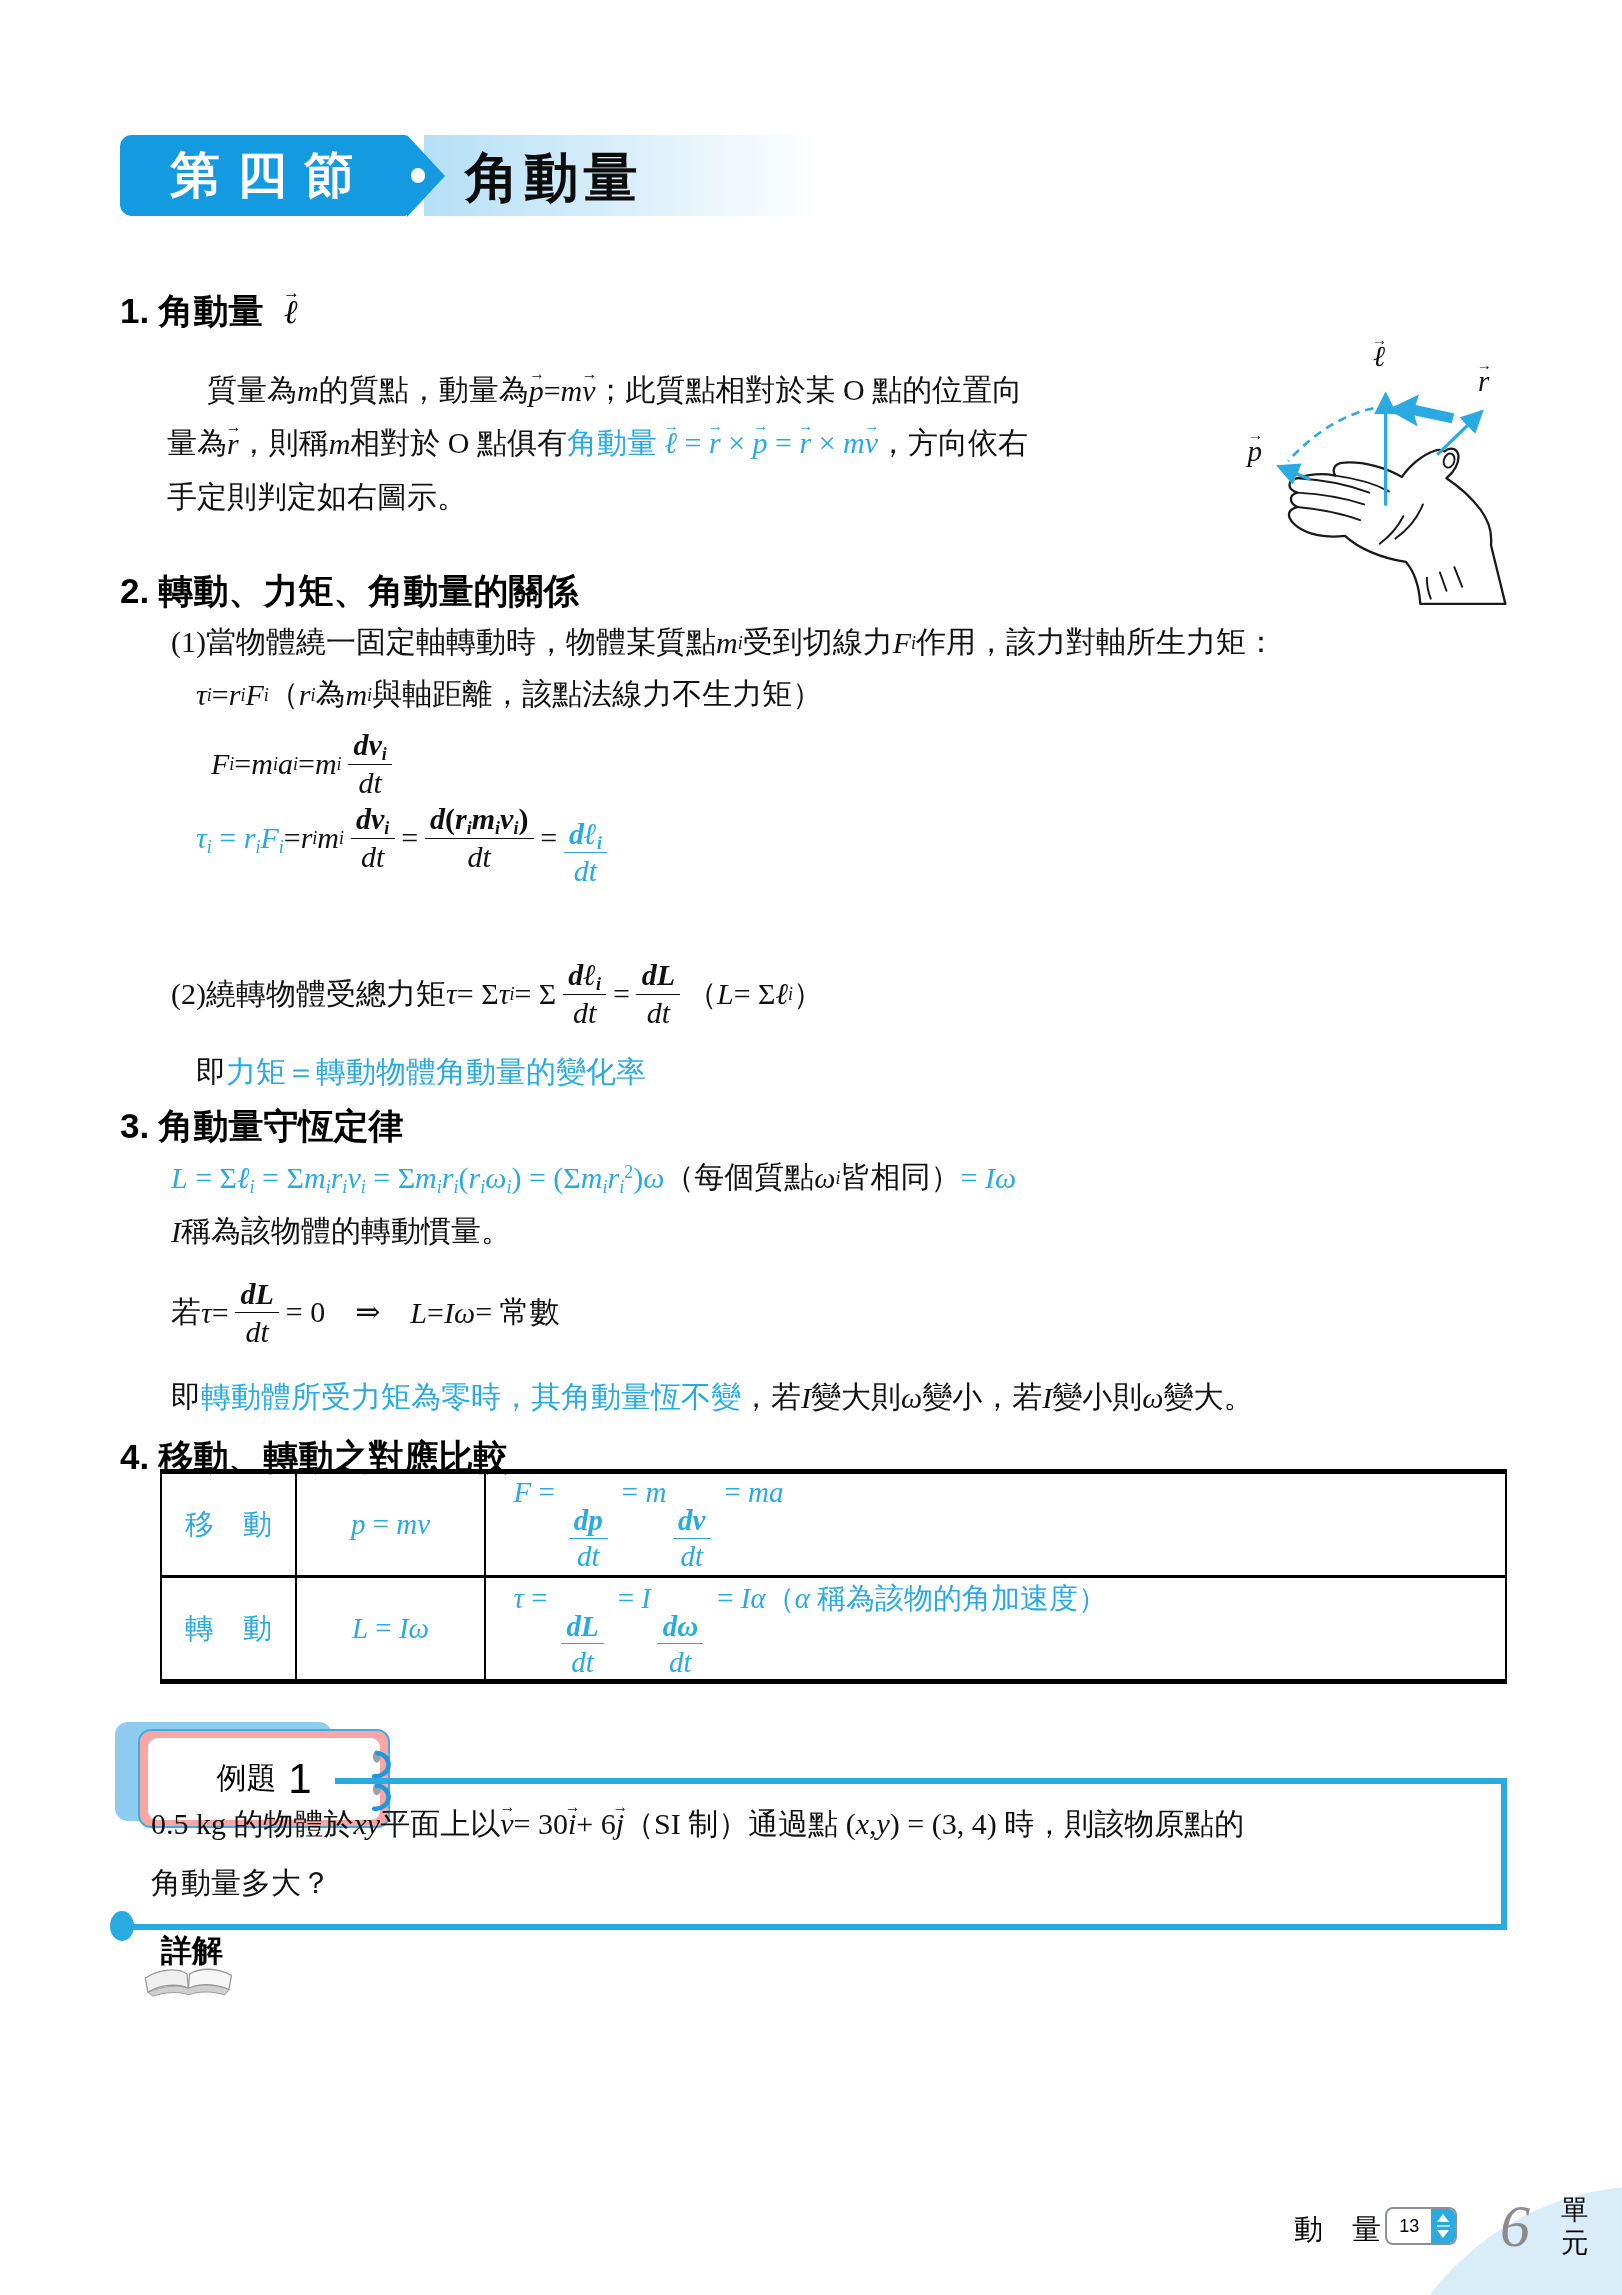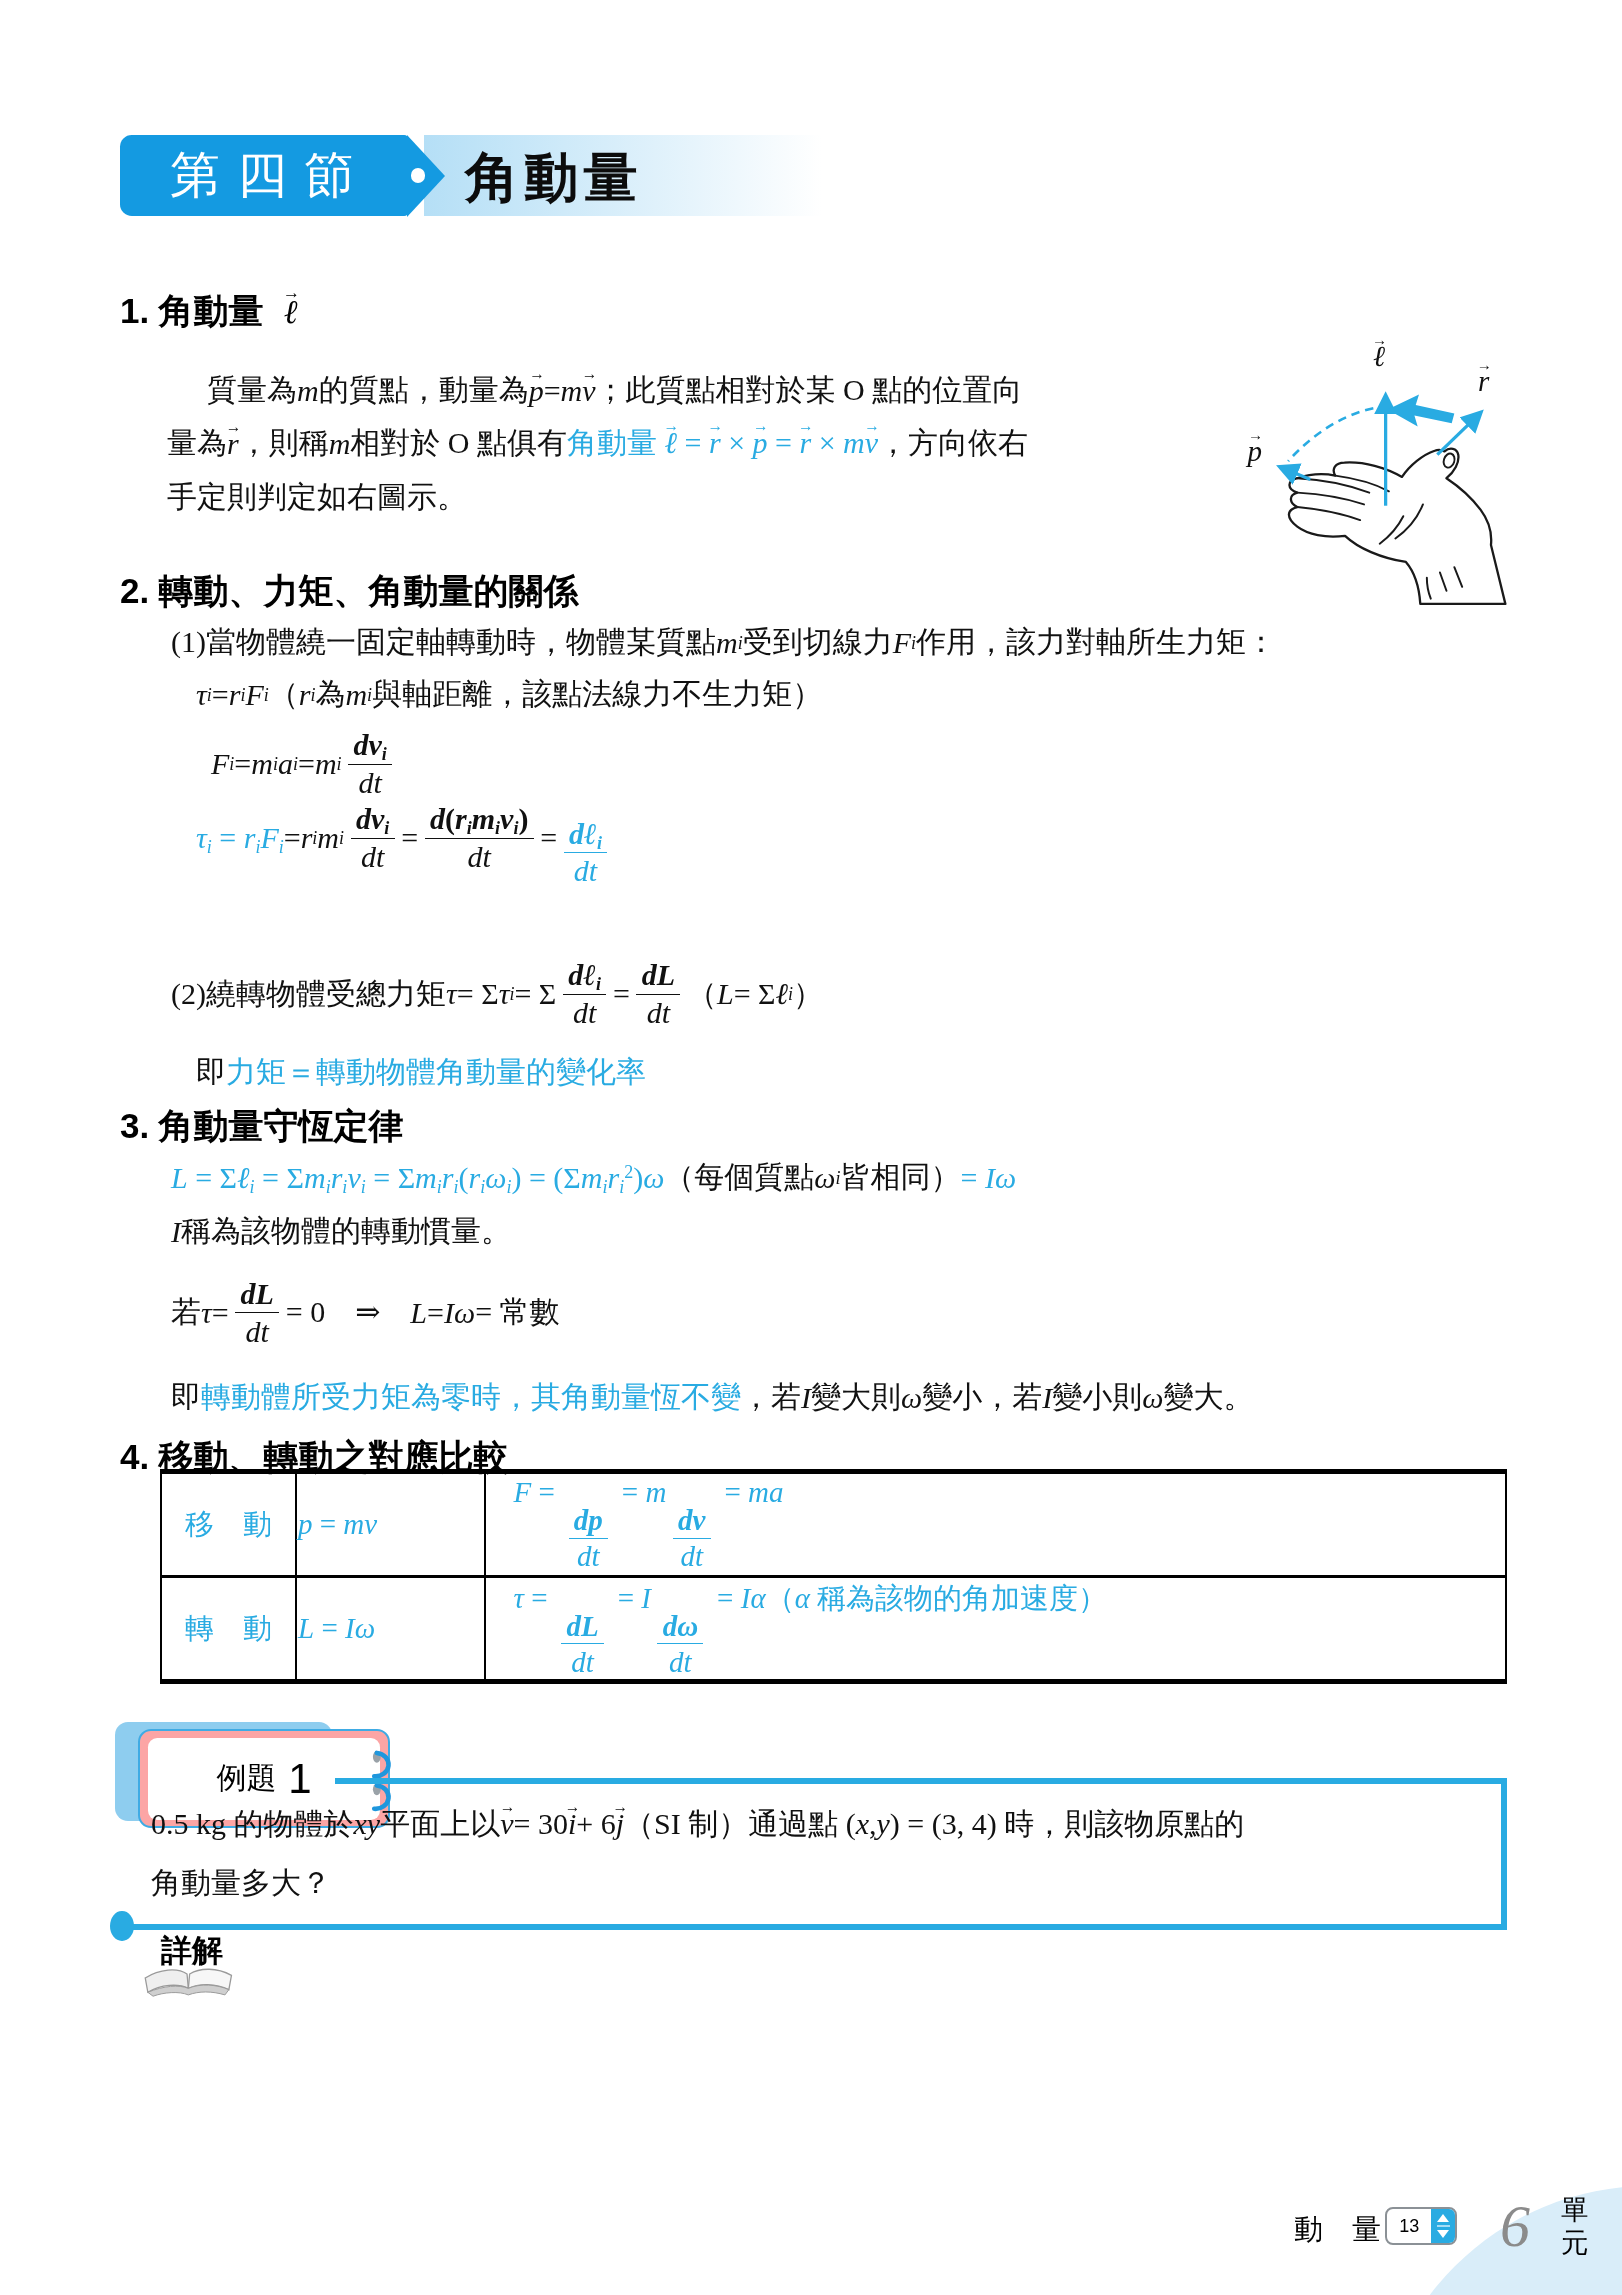--- a/index.html
+++ b/index.html
@@ -8,21 +8,21 @@
 
   
   .banner-light{position:absolute;left:424px;top:135px;width:419px;height:81px;
     background:linear-gradient(to right,#b5dff6 0%,#dff1fb 55%,#ffffff 95%);}
   .banner-light .t{display:block;padding:6.5px 0 0 41px;font-family:"Liberation Sans","DejaVu Sans",sans-serif;
     font-weight:700;font-size:54px;letter-spacing:5.2px;color:#0c0c0c;}
   .banner-blue{position:absolute;left:120px;top:135px;width:288px;height:81px;background:#149ae1;
     border-radius:11.8px 3.9px 3.9px 11.8px;display:flex;align-items:center;justify-content:center;}
   .banner-blue::after{content:"";position:absolute;left:100%;top:0;margin-left:-1.3px;
     border-left:38px solid #149ae1;border-top:41px solid transparent;border-bottom:41px solid transparent;}
-  .banner-blue .t{font-family:"Liberation Sans","DejaVu Sans",sans-serif;font-weight:400;
+  .banner-blue .t{font-family:"Liberation Sans","DejaVu Sans",sans-serif;font-weight:700;
     font-size:50px;letter-spacing:17px;color:#fff;padding-left:13px;}
   .banner-dot{position:absolute;right:-17px;top:50%;width:14.4px;height:14.4px;margin-top:-7.2px;
     background:#fff;border-radius:50%;z-index:2;}
 
   
   .shead{position:absolute;font-family:"Liberation Sans","DejaVu Sans",sans-serif;font-weight:700;
     font-size:35px;color:#000;white-space:nowrap;}
   .shead .no{margin-right:9.2px;}
   .fline{position:absolute;display:flex;align-items:center;font-size:30px;white-space:nowrap;}
 
@@ -42,21 +42,21 @@
   
   .diagram{position:absolute;left:1224px;top:339px;width:301px;height:268px;}
   .dlabel{position:absolute;font-size:29px;}
 
   
   .cmp-table{position:absolute;left:160px;top:1469px;width:1347px;border-collapse:collapse;
     border-top:5.2px solid #000;border-bottom:5.2px solid #000;}
   .cmp-table td{border:2px solid #000;font-size:29px;}
   .cmp-table tr:first-child td{border-bottom:3.3px solid #000;}
   .cmp-table .c1{width:131px;text-align:center;height:92px;}
-  .cmp-table .c2{width:185px;text-align:left;}
+  .cmp-table .c2{width:185px;text-align:center;}
   .cmp-table .c3{padding-left:27.5px;height:99px;}
 
   
   .ex-shadow{position:absolute;left:115px;top:1722px;width:217px;height:99px;background:#8ecdef;border-radius:13px;}
   .ex-badge{position:absolute;left:138px;top:1729px;width:252px;height:99px;background:#fca5a5;
     border:2.6px solid #3fabe4;border-radius:13px;box-sizing:border-box;}
   .ex-badge .inner{position:absolute;left:7.9px;top:6.5px;right:7.9px;bottom:6.5px;background:#fff;
     border-radius:9.2px;display:flex;align-items:center;justify-content:center;
     font-family:"Liberation Sans","DejaVu Sans",sans-serif;color:#000;}
   .ex-badge .lbl{font-size:30px;}

